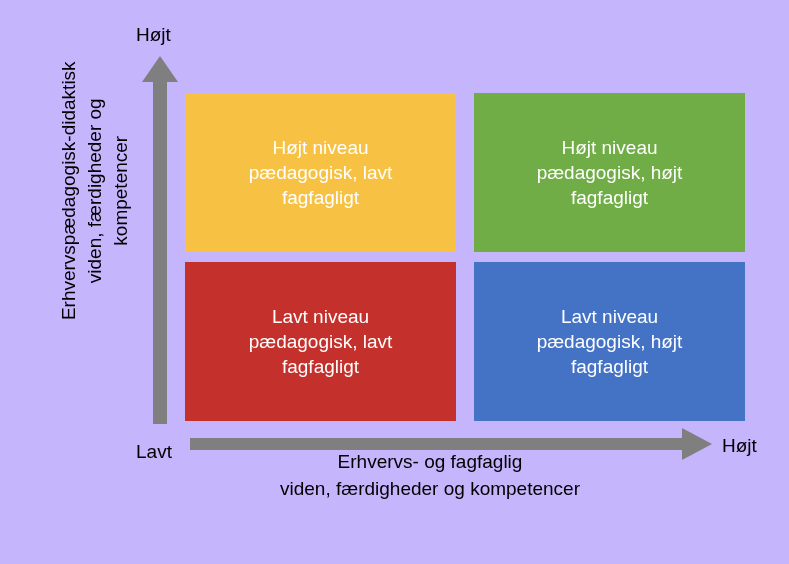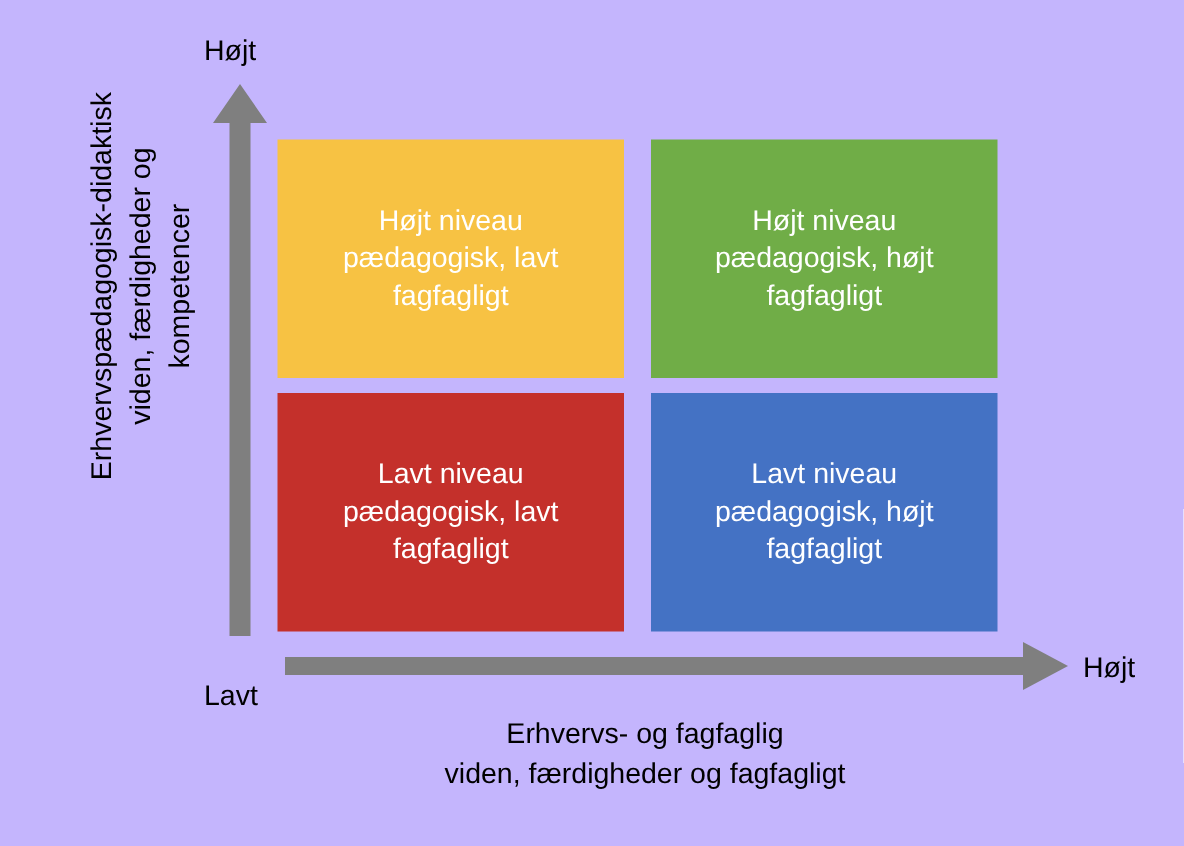--- a/index.html
+++ b/index.html
@@ -22,21 +22,21 @@
 
   
   .endpoint-label {
     position: absolute;
     font-size: 19px;
     line-height: 1.1;
     color: #000000;
     white-space: nowrap;
   }
   #label-y-top    { left: 136px; top: 25px; }
-  #label-y-bottom { left: 136px; top: 455px; }
+  #label-y-bottom { left: 136px; top: 442px; }
   #label-x-right  { left: 722px; top: 436px; }
 
   
   .axis-arrow {
     position: absolute;
   }
   #y-axis-arrow {
     left: 142px;
     top: 56px;
     width: 36px;
@@ -47,21 +47,21 @@
     top: 428px;
     width: 522px;
     height: 32px;
   }
 
   
   #quadrant-grid {
     position: absolute;
     left: 185px;
     top: 93px;
-    width: 480px;
+    width: 560px;
     height: 328px;
     display: grid;
     grid-template-columns: 1fr 1fr;
     grid-template-rows: 1fr 1fr;
     column-gap: 18px;
     row-gap: 10px;
   }
   .quadrant {
     display: flex;
     align-items: center;
@@ -87,21 +87,21 @@
     transform: rotate(-90deg);
     transform-origin: center center;
     text-align: center;
     font-size: 19px;
     line-height: 1.36;
     color: #000000;
   }
   #x-axis-title {
     position: absolute;
     left: 120px;
-    top: 477px;
+    top: 449px;
     width: 620px;
     text-align: center;
     font-size: 19px;
     line-height: 1.42;
     color: #000000;
   }
   .title-line { display: block; }
 </style>
 </head>
 <body>
@@ -163,16 +163,16 @@
   </div>
 
   <div id="y-axis-title">
     <span class="title-line">Erhvervspædagogisk-didaktisk</span>
     <span class="title-line">viden, færdigheder og</span>
     <span class="title-line">kompetencer</span>
   </div>
 
   <div id="x-axis-title">
     <span class="title-line">Erhvervs- og fagfaglig</span>
-    <span class="title-line">viden, færdigheder og fagfagligt</span>
+    <span class="title-line">viden, færdigheder og kompetencer</span>
   </div>
 
 </div>
 
 </body></html>

